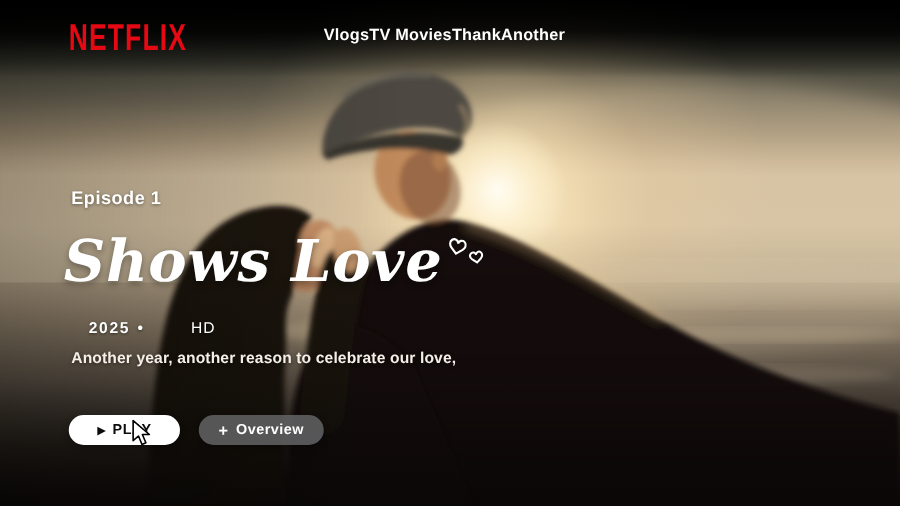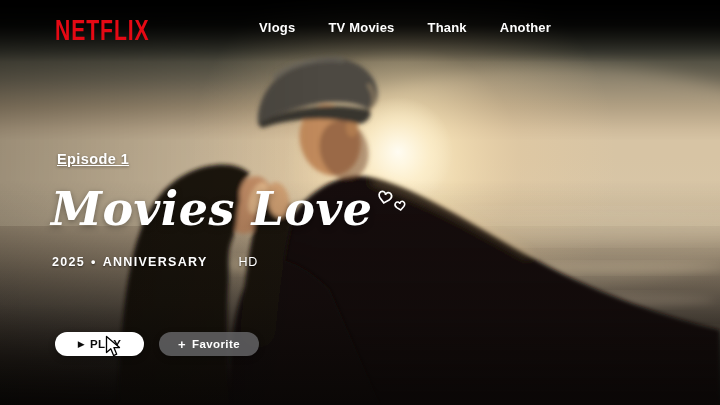--- a/index.html
+++ b/index.html
@@ -6,32 +6,32 @@
   .stage{position:relative;width:720px;height:405px;overflow:hidden;background:#0f172a;
          font-family:"Liberation Sans","DejaVu Sans",sans-serif;-webkit-font-smoothing:antialiased;}
   .bg{position:absolute;inset:0;width:720px;height:405px;display:block;}
 
   
   .topnav{position:absolute;top:0;left:0;right:0;height:62px;
           background:linear-gradient(to bottom,rgba(0,0,0,.97) 0%,rgba(0,0,0,.85) 40%,rgba(0,0,0,0) 100%);}
   .logo{position:absolute;left:55px;top:13px;color:#e50914;font-size:23px;font-weight:900;
         letter-spacing:1px;transform:scaleY(1.3) scaleX(.92);transform-origin:left top;
         font-family:"Liberation Sans",sans-serif;cursor:pointer;}
-  .navlinks{position:absolute;left:259px;top:20px;display:flex;gap:33px;}
+  .navlinks{position:absolute;left:259px;top:20px;display:flex;}
   .navlinks a{color:#fff;font-size:13px;font-weight:700;text-decoration:none;letter-spacing:.2px;cursor:pointer;}
 
   
   .episode{position:absolute;left:57px;top:151px;color:#fff;font-size:14.5px;font-weight:700;
-           letter-spacing:.4px;text-shadow:0 1px 3px rgba(0,0,0,.45);text-decoration:underline;}
+           letter-spacing:.4px;text-shadow:0 1px 3px rgba(0,0,0,.45);}
   .title-row{position:absolute;left:51px;top:183px;display:flex;align-items:flex-start;}
   .title{margin:0;color:#fff;font-size:46px;line-height:52px;font-weight:700;font-style:italic;
          font-family:"DejaVu Serif","Liberation Serif",serif;letter-spacing:.5px;
          text-shadow:0 2px 6px rgba(0,0,0,.35);}
   .hearts{margin:6px 0 0 2px;}
-  .meta{position:absolute;left:52px;top:255px;color:#fff;font-size:12.5px;font-weight:700;
+  .meta{position:absolute;left:71px;top:255px;color:#fff;font-size:12.5px;font-weight:700;
         letter-spacing:1.3px;text-shadow:0 1px 2px rgba(0,0,0,.5);display:flex;align-items:flex-end;}
   .meta .sep{margin:0 6px;}
   .meta .hd{margin-left:31px;font-weight:400;letter-spacing:.8px;}
   .desc{position:absolute;left:57px;top:279px;margin:0;color:#f5efe7;font-size:12.5px;font-weight:600;
         line-height:14.5px;letter-spacing:.1px;text-shadow:0 1px 3px rgba(0,0,0,.55);}
 
   
   .btn-row{position:absolute;left:55px;top:332px;display:flex;gap:15px;align-items:center;}
   button{border:none;outline:none;display:flex;align-items:center;justify-content:center;
          height:24px;border-radius:13px;font-family:"Liberation Sans","DejaVu Sans",sans-serif;
@@ -147,46 +147,45 @@
       <a>Vlogs</a>
       <a>TV Movies</a>
       <a>Thank</a>
       <a>Another</a>
     </nav>
   </div>
 
   <div class="episode">Episode 1</div>
 
   <div class="title-row">
-    <h1 class="title">Movies Love</h1>
+    <h1 class="title">Shows Love</h1>
     <svg class="hearts" width="34" height="30" viewBox="0 0 34 30" aria-hidden="true">
       <path d="M10,6 C10,3.2 6.6,2 4.8,3.8 C3,5.6 3.6,8.2 5.4,10 L10,14 L14.6,10 C16.4,8.2 17,5.6 15.2,3.8 C13.4,2 10,3.2 10,6 Z" fill="none" stroke="#ffffff" stroke-width="1.7" transform="rotate(12 10 8)"></path>
       <path d="M25,15 C25,12.8 22.4,11.9 21,13.3 C19.6,14.7 20.1,16.7 21.5,18.1 L25,21 L28.5,18.1 C29.9,16.7 30.4,14.7 29,13.3 C27.6,11.9 25,12.8 25,15 Z" fill="none" stroke="#ffffff" stroke-width="1.6" transform="rotate(-8 25 16)"></path>
     </svg>
   </div>
 
   <div class="meta">
     <span>2025</span>
     <span class="sep">•</span>
-    <span>ANNIVERSARY</span>
     <span class="hd">HD</span>
   </div>
 
   <p class="desc">
-    <br>
+    <span>Another year, another reason to celebrate our love,</span><br>
   </p>
 
   <div class="btn-row">
     <button class="play">
       <span class="play-ic">▶</span>
       <span>PLAY</span>
     </button>
     <button class="fav">
       <span class="plus-ic">+</span>
-      <span>Favorite</span>
+      <span>Overview</span>
     </button>
   </div>
 
   <svg class="cursor" width="17" height="23" viewBox="0 0 17 23" aria-hidden="true">
     <path d="M1.5,1.5 L1.5,17.5 L5.8,13.8 L8.6,20.6 L11.7,19.2 L8.9,12.6 L14.5,12.6 Z" fill="#ffffff" stroke="#000000" stroke-width="1.3" stroke-linejoin="round"></path>
   </svg>
 
 </div>
 
 </body></html>

